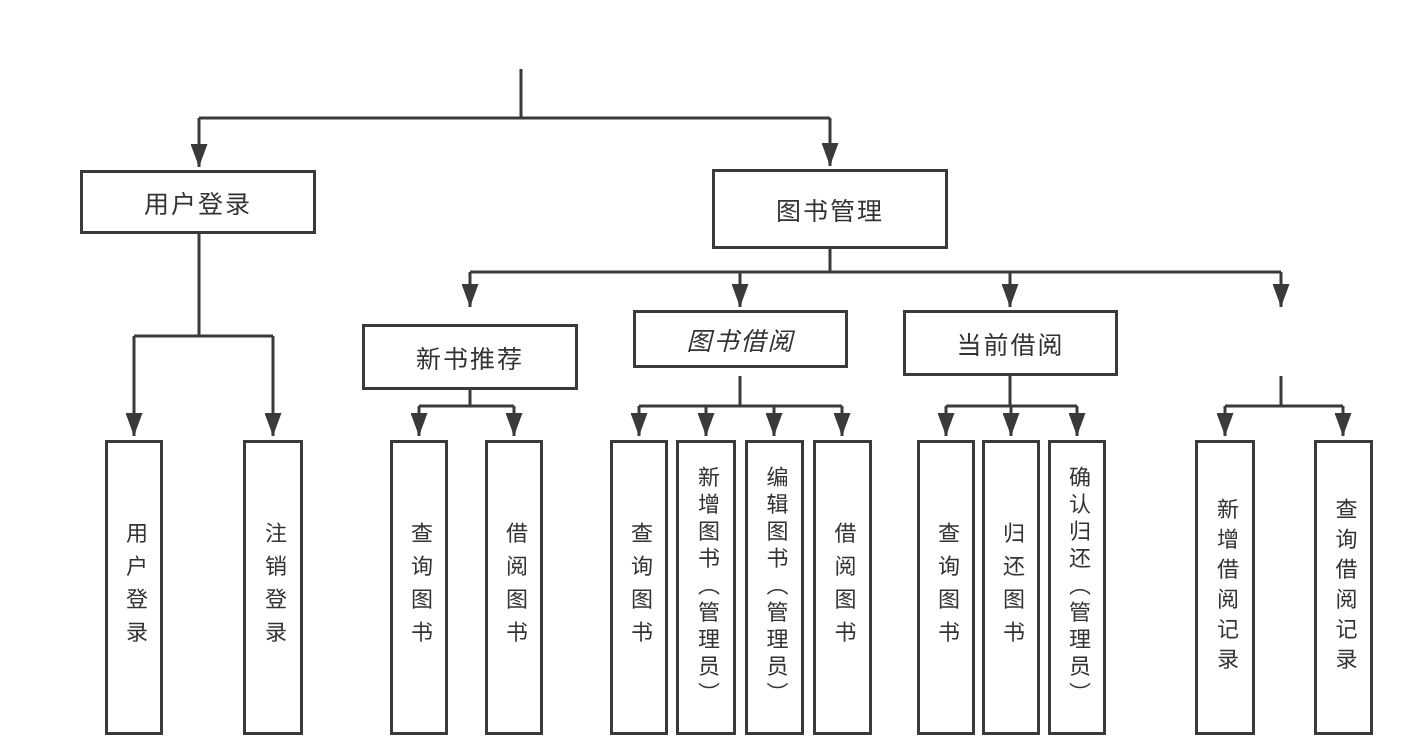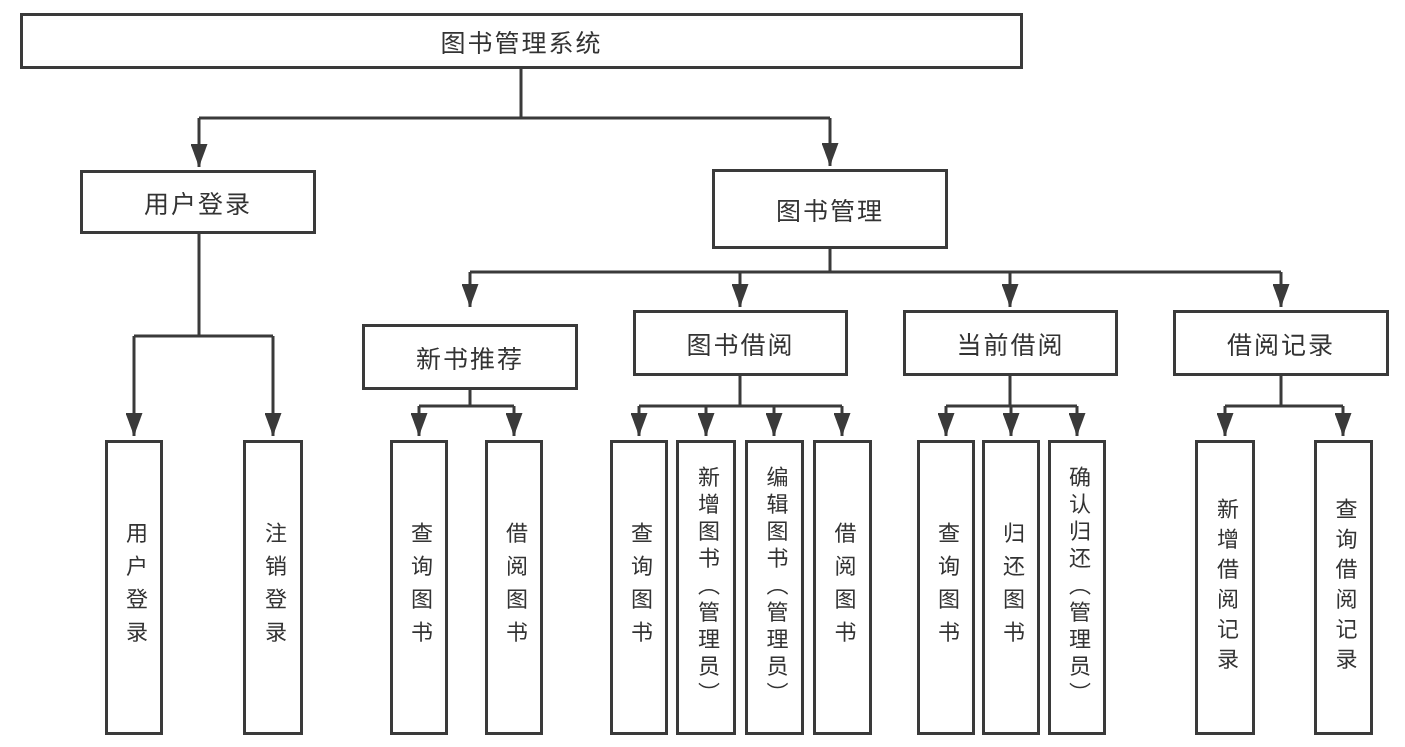--- a/index.html
+++ b/index.html
@@ -28,21 +28,21 @@
     text-orientation:mixed;
     letter-spacing:11px;
     white-space:nowrap;
   }
   .leaf.long .vtext{letter-spacing:5px;}
   .leaf.mid .vtext{letter-spacing:8px;}
   #n-root{left:20px;top:13px;width:1003px;height:56px;}
   #n-l2-0{left:80px;top:170px;width:236px;height:64px;}
   #n-l2-1{left:712px;top:169px;width:236px;height:80px;}
   #n-l3-0{left:362px;top:324px;width:216px;height:66px;}
-  #n-l3-1{left:633px;top:310px;width:215px;height:66px;}
+  #n-l3-1{left:633px;top:310px;width:215px;height:58px;font-style:italic;}
   #n-l3-2{left:903px;top:310px;width:215px;height:66px;}
   #n-l3-3{left:1173px;top:310px;width:216px;height:66px;}
   #n-leaf-0{left:105px;width:58px;}
   #n-leaf-1{left:243px;width:60px;}
   #n-leaf-2{left:390px;width:58px;}
   #n-leaf-3{left:485px;width:58px;}
   #n-leaf-4{left:610px;width:58px;}
   #n-leaf-5{left:676px;width:60px;}
   #n-leaf-6{left:745px;width:59px;}
   #n-leaf-7{left:813px;width:59px;}
@@ -99,42 +99,36 @@
     <line class="edge" x1="706" y1="406" x2="706" y2="436" marker-end="url(#arrow)"></line>
     <line class="edge" x1="774" y1="406" x2="774" y2="436" marker-end="url(#arrow)"></line>
     <line class="edge" x1="842" y1="406" x2="842" y2="436" marker-end="url(#arrow)"></line>
     <line class="edge" x1="946" y1="406" x2="946" y2="436" marker-end="url(#arrow)"></line>
     <line class="edge" x1="1011" y1="406" x2="1011" y2="436" marker-end="url(#arrow)"></line>
     <line class="edge" x1="1077" y1="406" x2="1077" y2="436" marker-end="url(#arrow)"></line>
     <line class="edge" x1="1225" y1="406" x2="1225" y2="436" marker-end="url(#arrow)"></line>
     <line class="edge" x1="1343" y1="406" x2="1343" y2="436" marker-end="url(#arrow)"></line>
   </svg>
 
-  <div class="node" id="n-root">
-    <span>图书管理系统</span>
-  </div>
 
   <div class="node" id="n-l2-0">
     <span>用户登录</span>
   </div>
   <div class="node" id="n-l2-1">
     <span>图书管理</span>
   </div>
 
   <div class="node" id="n-l3-0">
     <span>新书推荐</span>
   </div>
   <div class="node" id="n-l3-1">
     <span>图书借阅</span>
   </div>
   <div class="node" id="n-l3-2">
     <span>当前借阅</span>
-  </div>
-  <div class="node" id="n-l3-3">
-    <span>借阅记录</span>
   </div>
 
   <div class="node leaf" id="n-leaf-0">
     <span class="vtext">用户登录</span>
   </div>
   <div class="node leaf" id="n-leaf-1">
     <span class="vtext">注销登录</span>
   </div>
   <div class="node leaf" id="n-leaf-2">
     <span class="vtext">查询图书</span>

